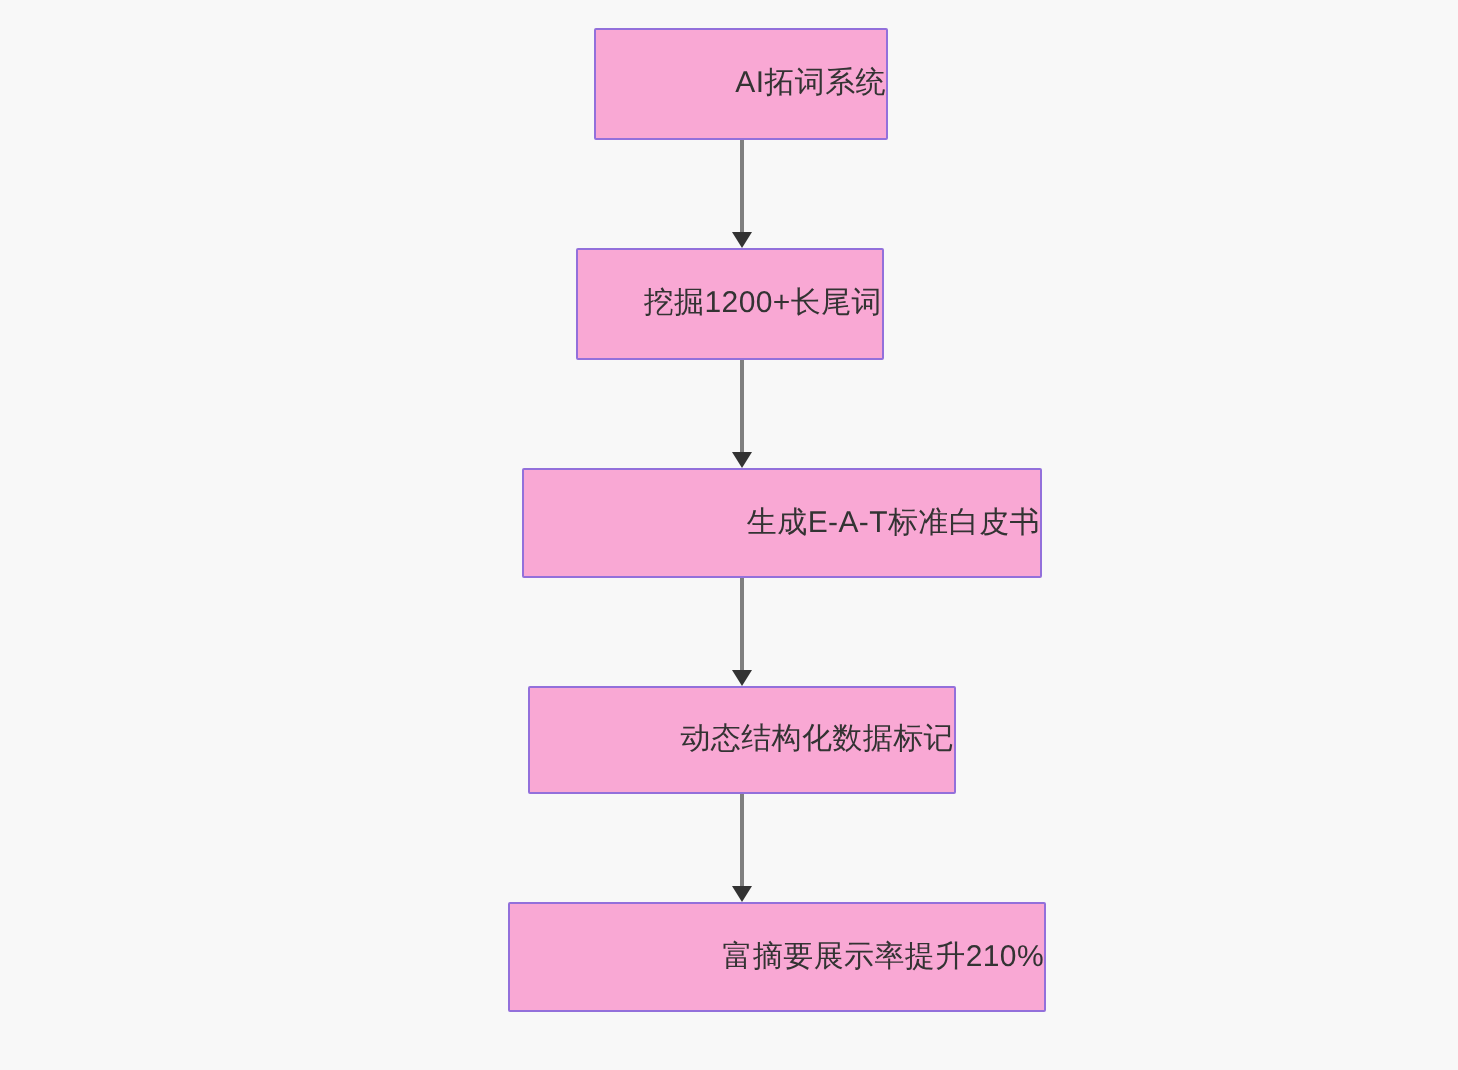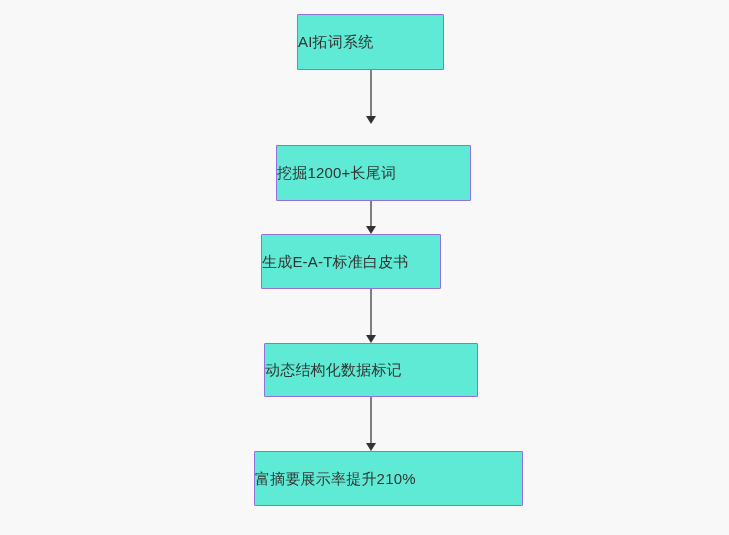--- a/index.html
+++ b/index.html
@@ -14,32 +14,33 @@
     overflow: hidden;
   }
   #flowchart-canvas {
     position: relative;
     width: 729px;
     height: 535px;
   }
   .node {
     position: absolute;
     box-sizing: border-box;
-    background: #5eead4;
+    background: #f9a8d4;
     border: 1.6px solid #9370db;
     border-radius: 1px;
     display: flex;
     align-items: center;
-    justify-content: flex-start;
+    justify-content: flex-end;
     color: #333333;
     font-size: 15px;
     line-height: 1.2;
     letter-spacing: 0.2px;
     white-space: nowrap;
     user-select: none;
+    padding-left: 28px;
   }
   .node-label {
     display: block;
     text-align: center;
   }
   .connector {
     position: absolute;
     width: 22px;
     display: flex;
     flex-direction: column;
@@ -81,25 +82,25 @@
 
   <div class="connector" style="left:360px; top:397px; height:54px;">
     <div class="connector-line"></div>
     <div class="connector-arrow"></div>
   </div>
 
   <div class="node" style="left:297px; top:14px; width:147px; height:56px;">
     <span class="node-label">AI拓词系统</span>
   </div>
 
-  <div class="node" style="left:276px; top:124px; width:195px; height:56px;margin-top:21px;">
+  <div class="node" style="left:288px; top:124px; width:154px; height:56px;">
     <span class="node-label">挖掘1200+长尾词</span>
   </div>
 
-  <div class="node" style="left:261px; top:234px; width:180px; height:55px;">
+  <div class="node" style="left:261px; top:234px; width:260px; height:55px;">
     <span class="node-label">生成E-A-T标准白皮书</span>
   </div>
 
   <div class="node" style="left:264px; top:343px; width:214px; height:54px;">
     <span class="node-label">动态结构化数据标记</span>
   </div>
 
   <div class="node" style="left:254px; top:451px; width:269px; height:55px;">
     <span class="node-label">富摘要展示率提升210%</span>
   </div>

